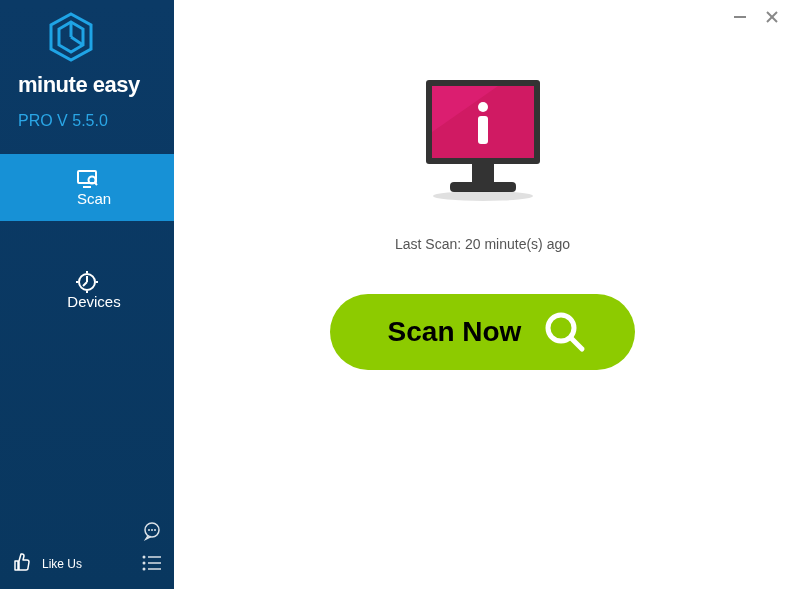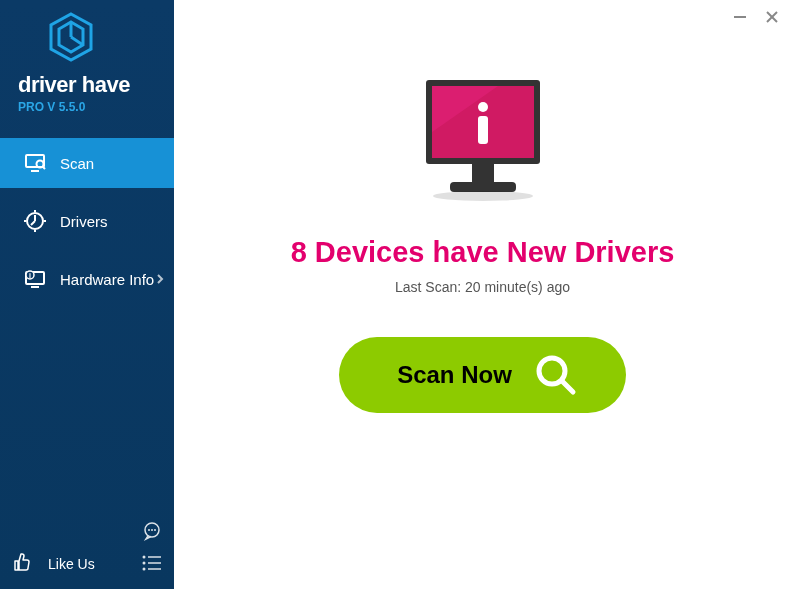--- a/index.html
+++ b/index.html
@@ -49,36 +49,37 @@
       margin-left: 30px;
       margin-bottom: 6px;
     }
     .brand {
       font-size: 22px;
       font-weight: bold;
       color: #fff;
       letter-spacing: -0.5px;
     }
     .version {
-      font-size: 12px;
+      font-size: 16px;
       color: #2aa6e6;
-      font-weight: bold;
-      margin-top: 2px;
+      font-weight: normal;
+      margin-top: 14px;
     }
     .nav {
       margin-top: 6px;
     }
     .nav-item {
       display: flex;
       align-items: center;
       padding: 14px 10px 14px 24px;
       cursor: pointer;
       font-size: 15px;
-      margin-bottom: 8px;
+      margin-bottom: 36px;
       position: relative;
+      flex-direction: column;
     }
     .nav-item.active {
       background: #1791d6;
     }
     .nav-icon {
       width: 22px;
       height: 22px;
       margin-right: 14px;
       display: flex;
       align-items: center;
@@ -91,23 +92,23 @@
     .sidebar-bottom {
       margin-top: auto;
       padding: 10px 12px 14px 12px;
       display: flex;
       align-items: flex-end;
       justify-content: space-between;
     }
     .like-us {
       display: flex;
       align-items: center;
-      gap: 16px;
-      cursor: pointer;
-      font-size: 14px;
+      gap: 10px;
+      cursor: pointer;
+      font-size: 12px;
       margin-top: 44px;
     }
     .bottom-icons {
       display: flex;
       flex-direction: column;
       gap: 10px;
       align-items: center;
     }
     .bottom-icon {
       cursor: pointer;
@@ -140,21 +141,21 @@
       border: none;
       border-radius: 45px;
       padding: 0 46px 0 58px;
       height: 76px;
       display: flex;
       align-items: center;
       cursor: pointer;
       gap: 20px;
     }
     .scan-btn-text {
-      font-size: 24px;
+      font-size: 28px;
       font-weight: bold;
       color: #000;
     }
     .scan-btn-icon {
       display: flex;
       align-items: center;
       justify-content: center;
     }
   </style>
 </head>
@@ -178,21 +179,21 @@
   <div class="sidebar">
     <div class="logo-area">
       <div class="logo-icon">
         <svg width="46" height="50" viewBox="0 0 46 50">
           <polygon points="23,2 43,13 43,37 23,48 3,37 3,13" fill="none" stroke="#1fa4e6" stroke-width="3"></polygon>
           <polygon points="23,10 35,17 35,33 23,40 11,33 11,17" fill="none" stroke="#1fa4e6" stroke-width="3"></polygon>
           <line x1="23" y1="10" x2="23" y2="25" stroke="#1fa4e6" stroke-width="3"></line>
           <line x1="23" y1="25" x2="35" y2="33" stroke="#1fa4e6" stroke-width="3"></line>
         </svg>
       </div>
-      <div class="brand">driver have</div>
+      <div class="brand">minute easy</div>
       <div class="version">PRO V 5.5.0</div>
     </div>
 
     <div class="nav">
       <div class="nav-item active">
         <span class="nav-icon">
           <svg width="22" height="20" viewBox="0 0 22 20">
               <rect x="2" y="2" width="18" height="12" rx="1" fill="none" stroke="#fff" stroke-width="2"></rect>
               <line x1="7" y1="18" x2="15" y2="18" stroke="#fff" stroke-width="2"></line>
               <circle cx="16" cy="11" r="3.5" fill="none" stroke="#fff" stroke-width="2"></circle>
@@ -203,39 +204,23 @@
       </div>
 
       <div class="nav-item">
         <span class="nav-icon">
           <svg width="22" height="22" viewBox="0 0 22 22">
               <circle cx="11" cy="11" r="8" fill="none" stroke="#fff" stroke-width="2"></circle>
               <path d="M11 5 L11 11 M7 15 L11 11" stroke="#fff" stroke-width="2" fill="none"></path>
               <path d="M11 2 L11 0 M11 22 L11 20 M2 11 L0 11 M22 11 L20 11" stroke="#fff" stroke-width="2"></path>
             </svg>
         </span>
-        <span>Drivers</span>
-      </div>
-
-      <div class="nav-item">
-        <span class="nav-icon">
-          <svg width="22" height="20" viewBox="0 0 22 20">
-              <rect x="2" y="3" width="18" height="12" rx="1" fill="none" stroke="#fff" stroke-width="2"></rect>
-              <line x1="7" y1="18" x2="15" y2="18" stroke="#fff" stroke-width="2"></line>
-              <circle cx="6" cy="6" r="4" fill="#0b3a66" stroke="#fff" stroke-width="1.5"></circle>
-              <text x="6" y="9" font-size="7" font-weight="bold" fill="#fff" text-anchor="middle">i</text>
-            </svg>
-        </span>
-        <span>Hardware Info</span>
-        <span class="nav-chevron">
-          <svg width="8" height="12" viewBox="0 0 8 12">
-              <path d="M2 2 L6 6 L2 10" fill="none" stroke="#fff" stroke-width="2"></path>
-            </svg>
-        </span>
-      </div>
+        <span>Devices</span>
+      </div>
+
 
     </div>
 
     <div class="sidebar-bottom">
       <div class="like-us">
         <span>
           <svg width="20" height="20" viewBox="0 0 20 20">
               <path d="M3 9 L3 18 L6 18 L6 9 Z M7 18 L14 18 C15 18 16 17 16 16 L17 10 C17 9 16 8 15 8 L11 8 L12 4 C12 3 11 2 10 2 L9 2 L7 9 Z" fill="none" stroke="#fff" stroke-width="1.5" stroke-linejoin="round"></path>
             </svg>
         </span>
@@ -272,21 +257,20 @@
         <rect x="24" y="14" width="102" height="72" fill="#d01a63"></rect>
         <polygon points="24,14 90,14 24,60" fill="#e3227a" opacity="0.6"></polygon>
         <rect x="64" y="92" width="22" height="18" fill="#333"></rect>
         <rect x="42" y="110" width="66" height="10" rx="4" fill="#333"></rect>
         <ellipse cx="75" cy="124" rx="50" ry="5" fill="#000" opacity="0.12"></ellipse>
         <circle cx="75" cy="35" r="5" fill="#fff"></circle>
         <rect x="70" y="44" width="10" height="28" rx="3" fill="#fff"></rect>
       </svg>
     </div>
 
-    <div class="headline">8 Devices have New Drivers</div>
     <div class="subtext">Last Scan: 20 minute(s) ago</div>
 
     <button class="scan-btn">
       <span class="scan-btn-text">Scan Now</span>
       <span class="scan-btn-icon">
         <svg width="48" height="48" viewBox="0 0 48 48">
             <circle cx="20" cy="20" r="13" fill="none" stroke="#fff" stroke-width="5"></circle>
             <line x1="30" y1="30" x2="41" y2="41" stroke="#fff" stroke-width="5" stroke-linecap="round"></line>
           </svg>
       </span>

